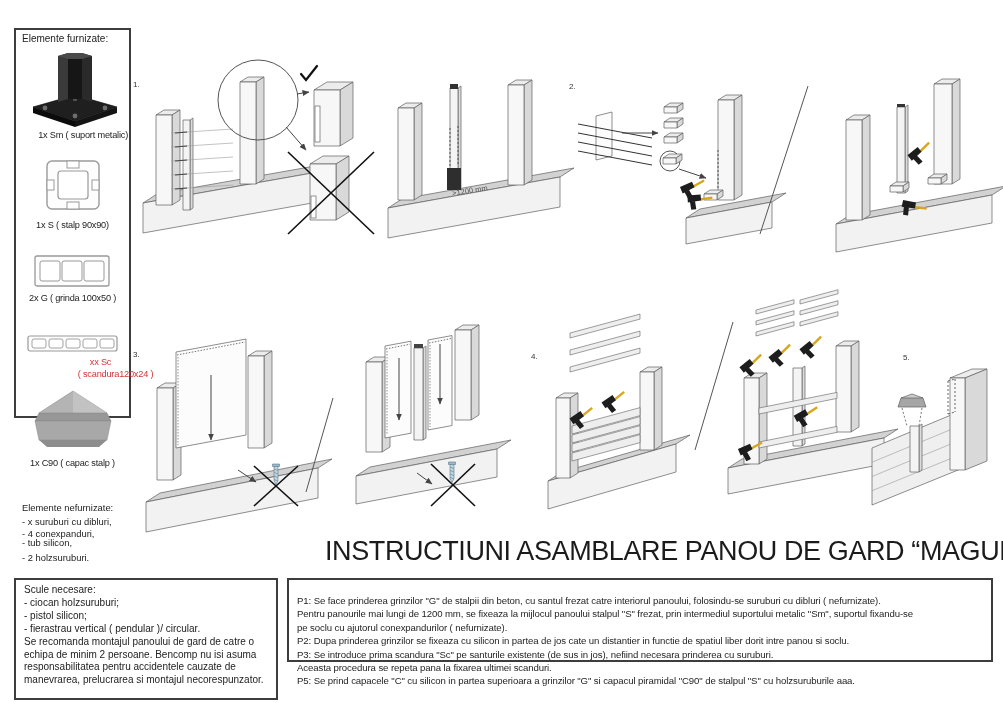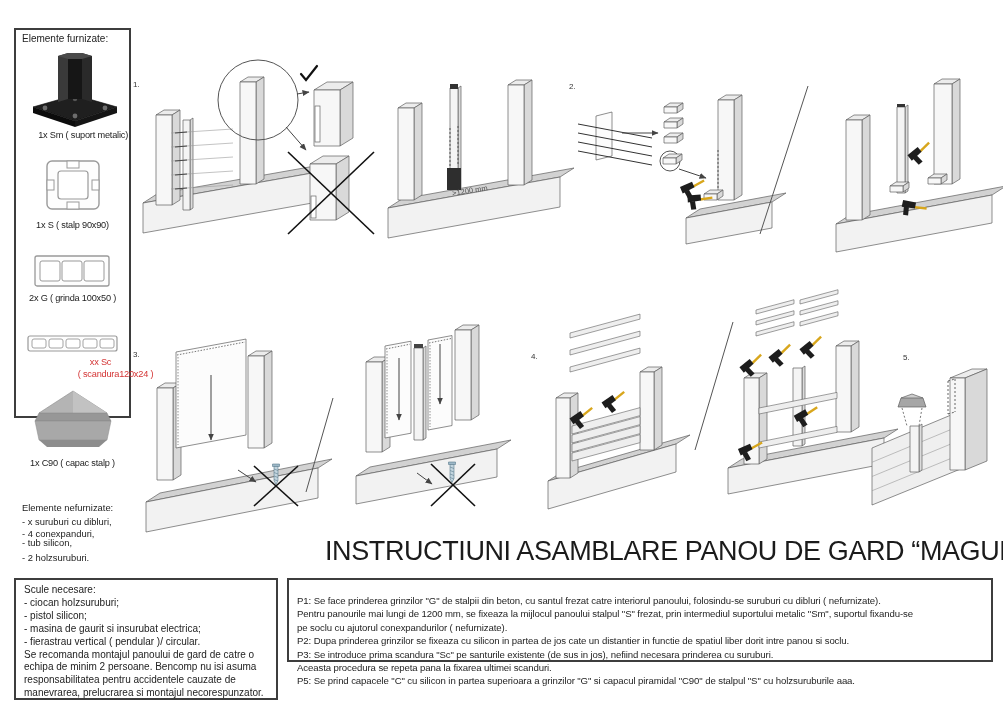--- a/index.html
+++ b/index.html
@@ -389,21 +389,20 @@
     <div class="abs nf" style="left:6px;top:491px;margin-top:16px;">- tub silicon,</div>
     <div class="abs nf" style="left:6px;top:522px;">- 2 holzsuruburi.</div>
   </aside>
 
   <h1 class="title" style="font-weight:normal;margin:0;">INSTRUCTIUNI ASAMBLARE PANOU DE GARD “MAGURA”</h1>
 
   <div class="box tools">
     <div>Scule necesare:</div>
     <div>- ciocan holzsuruburi;</div>
     <div>- pistol silicon;</div>
-    <div>- masina de gaurit si insurubat electrica;</div>
     <div>- fierastrau vertical ( pendular )/ circular.</div>
     <div>Se recomanda montajul panoului de gard de catre o echipa de minim 2 persoane. Bencomp nu isi asuma responsabilitatea pentru accidentele cauzate de manevrarea, prelucrarea si montajul necorespunzator.</div>
   </div>
 
   <div class="box instr">
     <div class="iline">P1: Se face prinderea grinzilor "G" de stalpii din beton, cu santul frezat catre interiorul panoului, folosindu-se suruburi cu dibluri ( nefurnizate).</div>
     <div class="iline">Pentru panourile mai lungi de 1200 mm, se fixeaza la mijlocul panoului stalpul "S" frezat, prin intermediul suportului metalic "Sm", suportul fixandu-se</div>
     <div class="iline">pe soclu cu ajutorul conexpandurilor ( nefurnizate).</div>
     <div class="iline">P2: Dupa prinderea grinzilor se fixeaza cu silicon in partea de jos cate un distantier in functie de spatiul liber dorit intre panou si soclu.</div>
     <div class="iline">P3: Se introduce prima scandura "Sc" pe santurile existente (de sus in jos), nefiind necesara prinderea cu suruburi.</div>

